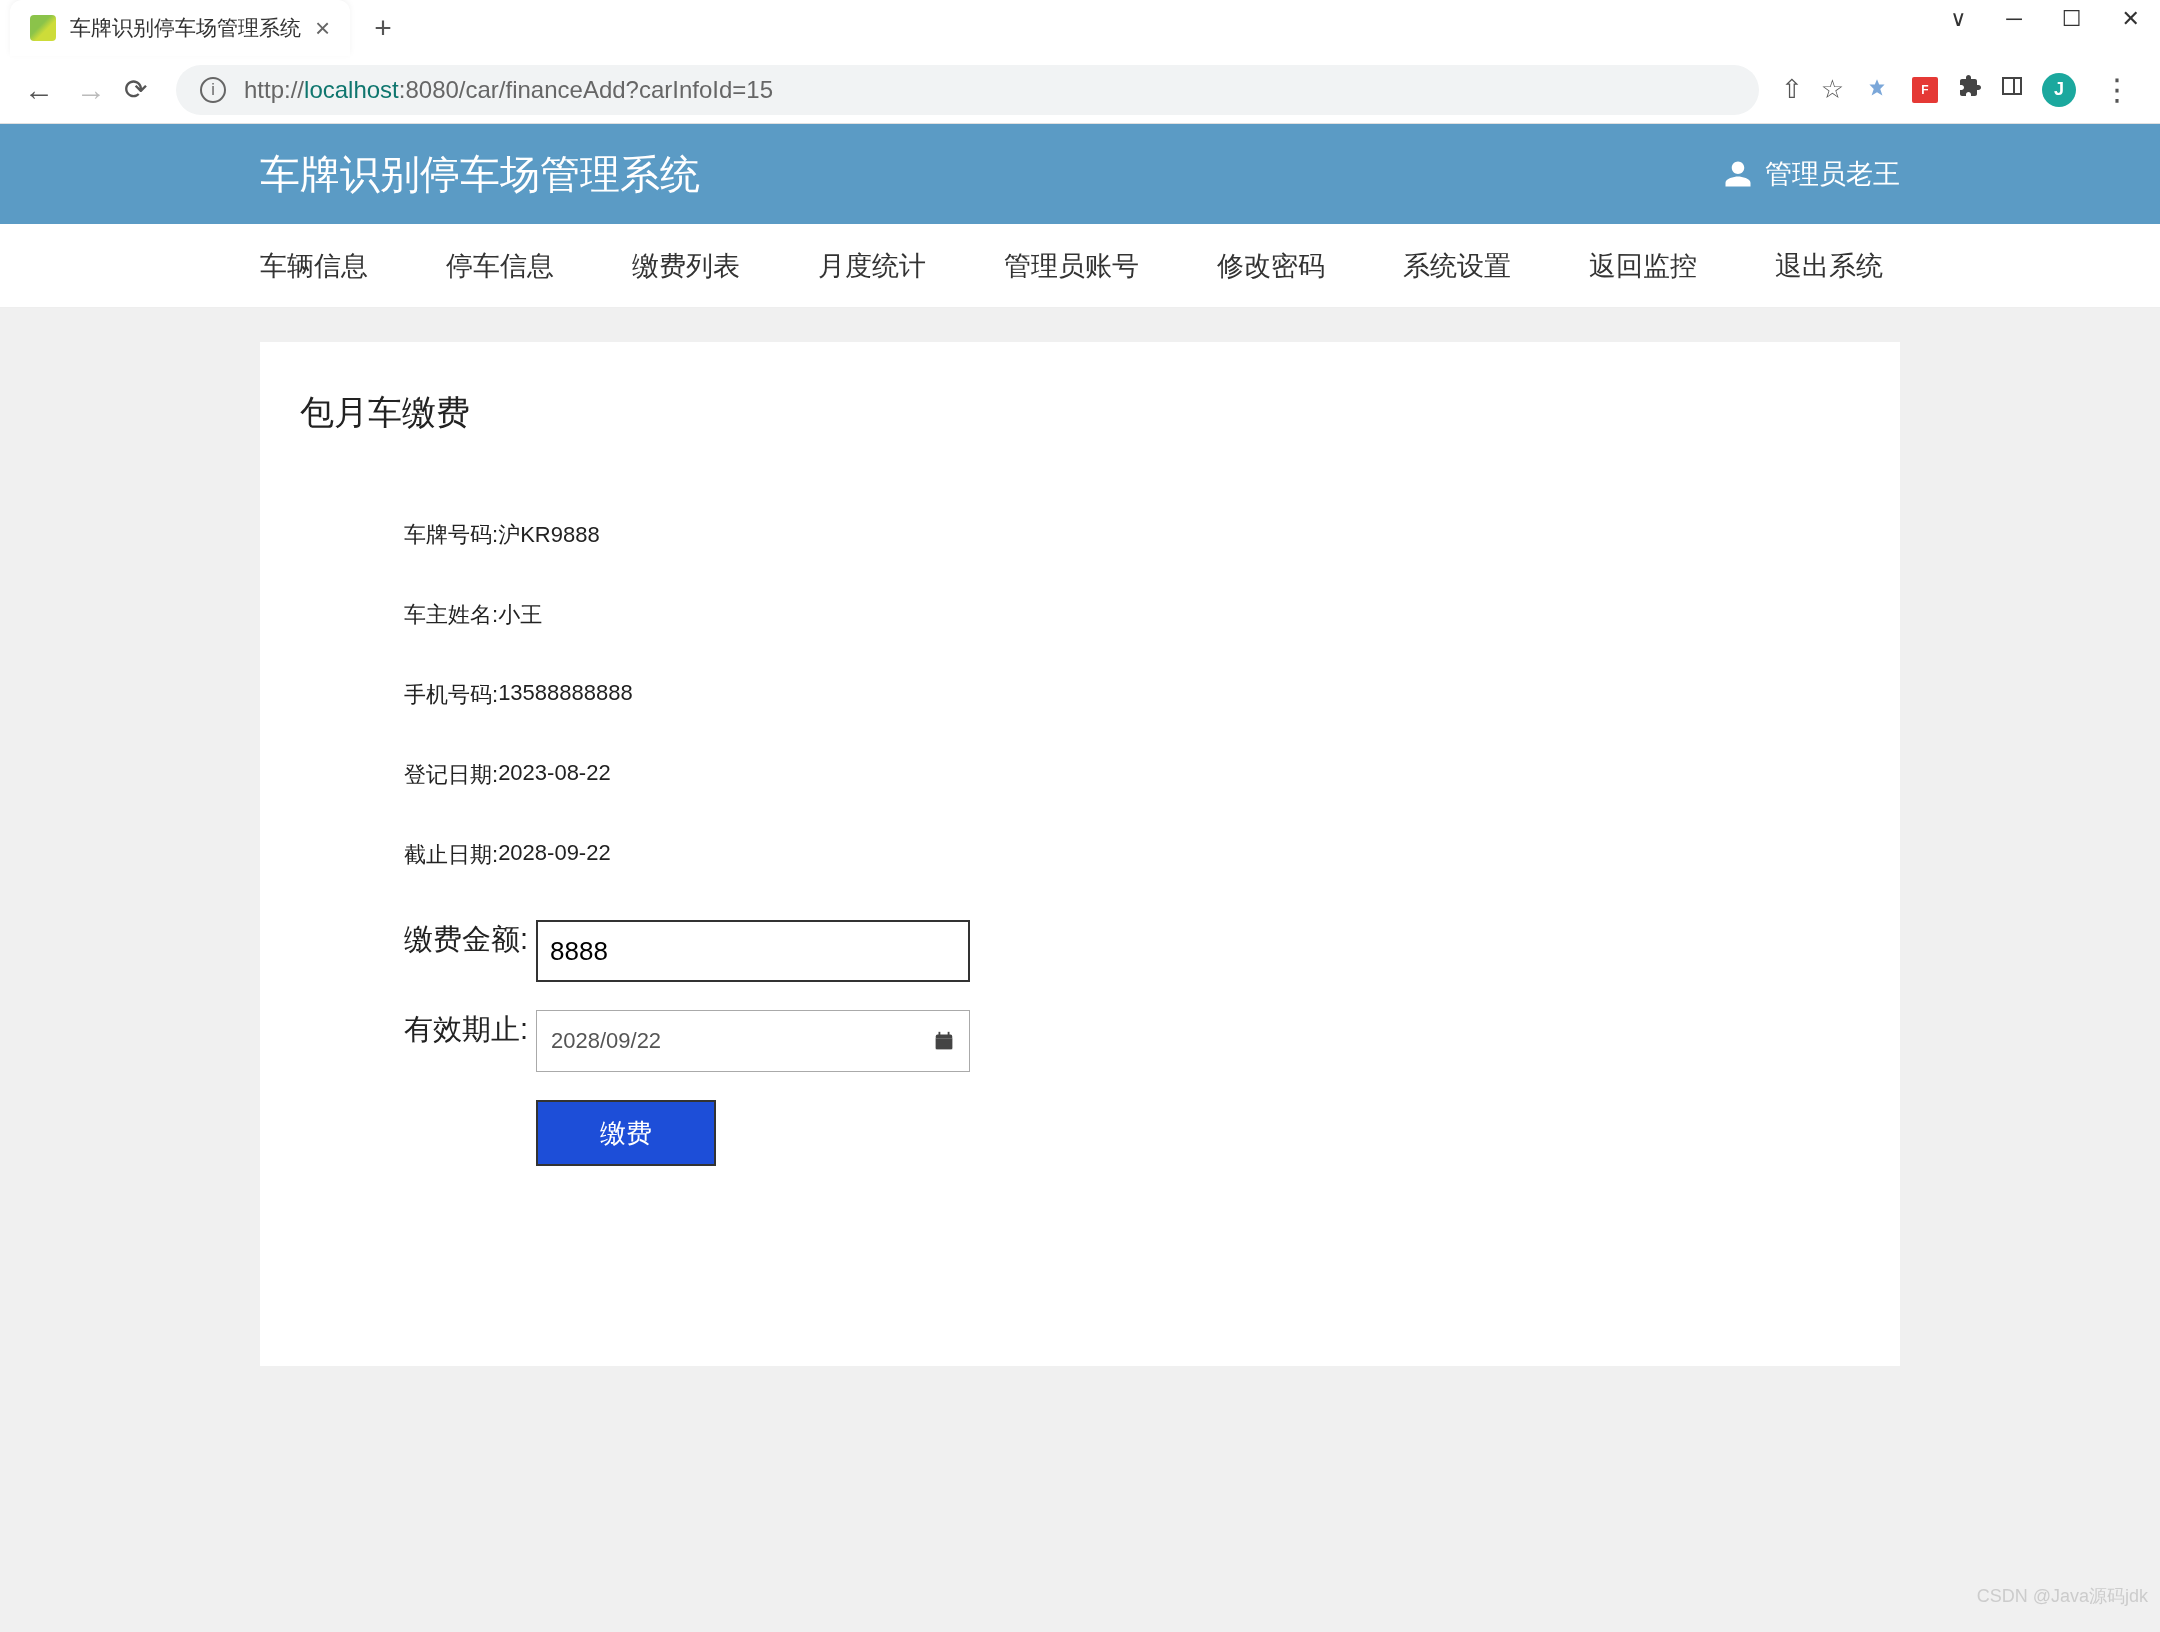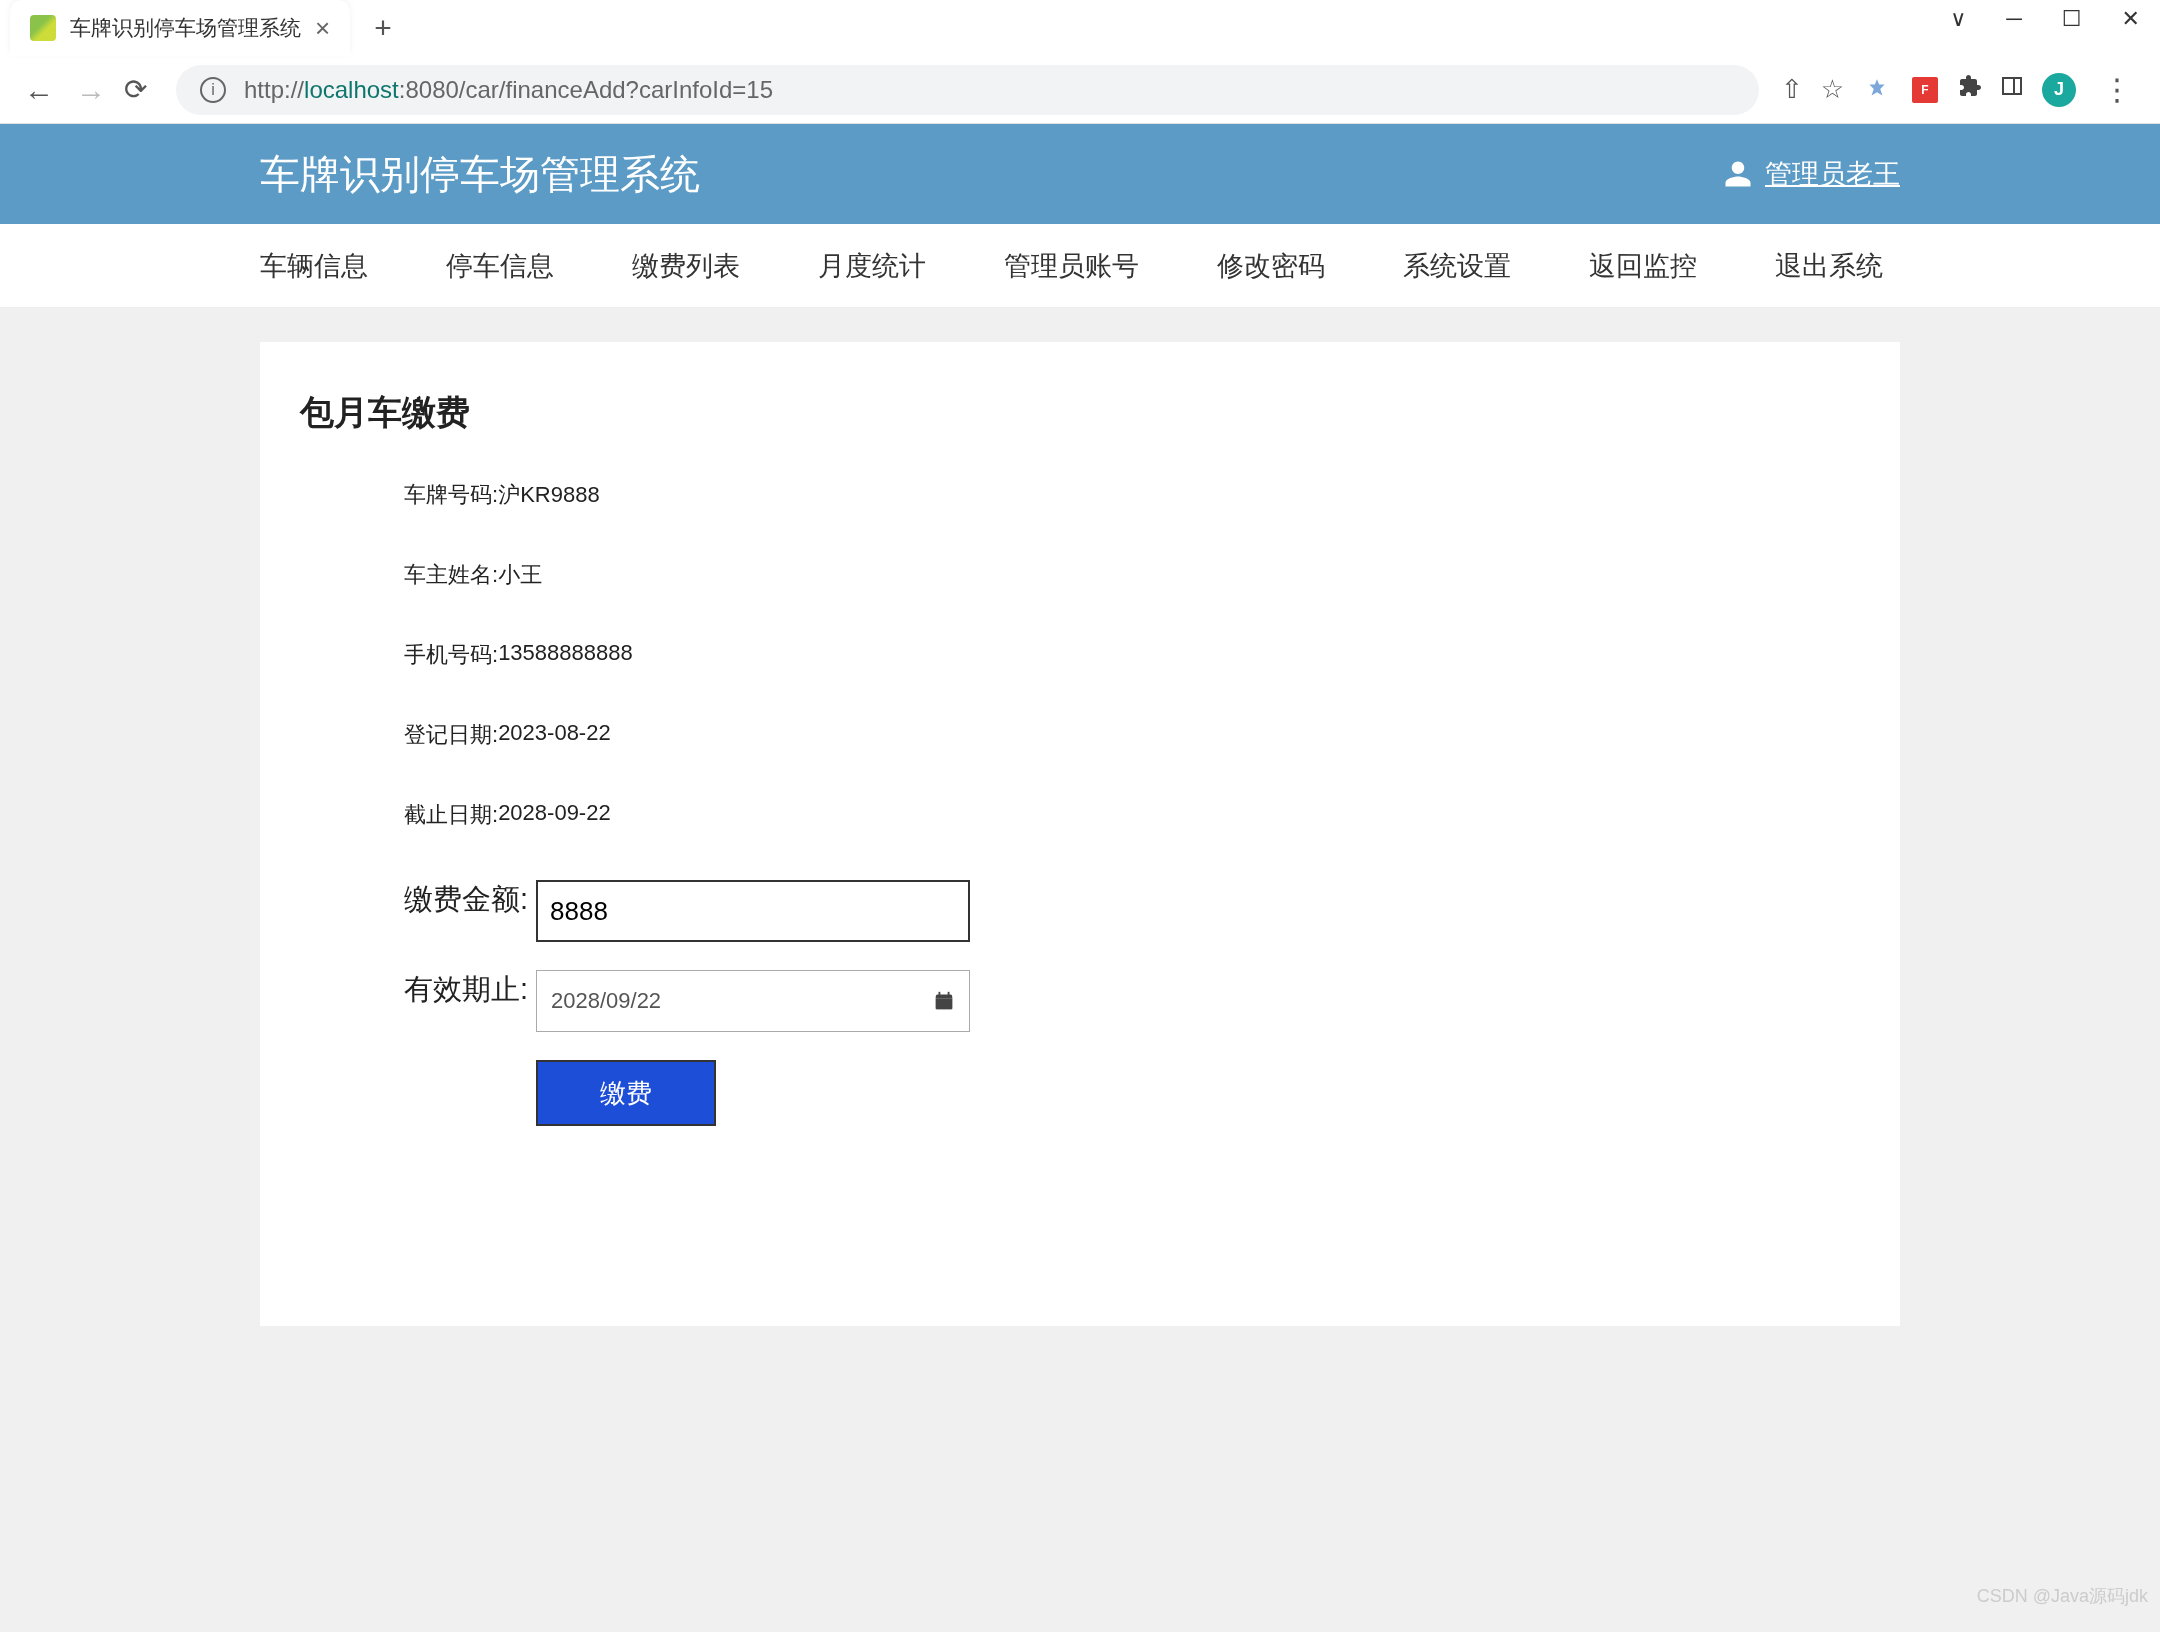--- a/index.html
+++ b/index.html
@@ -216,21 +216,20 @@
       color: #fff;
       font-size: 40px;
       font-weight: normal;
     }
     .user-area {
       display: flex;
       align-items: center;
       gap: 12px;
       color: #fff;
       font-size: 27px;
-      text-decoration: underline;
     }
     .user-icon {
       width: 30px;
       height: 30px;
     }
     
     
     .nav-menu {
       background: #fff;
       height: 84px;
@@ -251,23 +250,23 @@
     .content-wrap {
       padding: 34px 260px;
     }
     .card {
       background: #fff;
       padding: 48px 40px 200px 40px;
       min-height: 860px;
     }
     .card-title {
       font-size: 34px;
-      font-weight: bold;
+      font-weight: normal;
       color: #222;
-      margin-bottom: 44px;
+      margin-bottom: 84px;
     }
     .form {
       padding-left: 104px;
     }
     .info-row {
       font-size: 22px;
       color: #222;
       margin-bottom: 50px;
       display: flex;
     }

